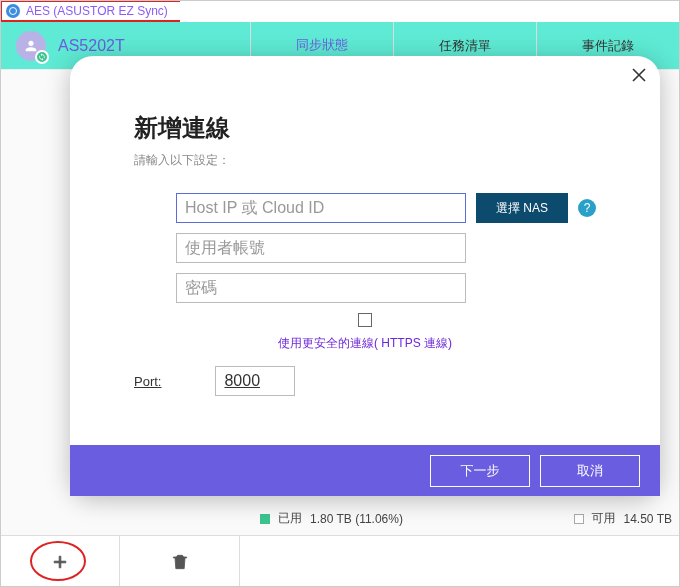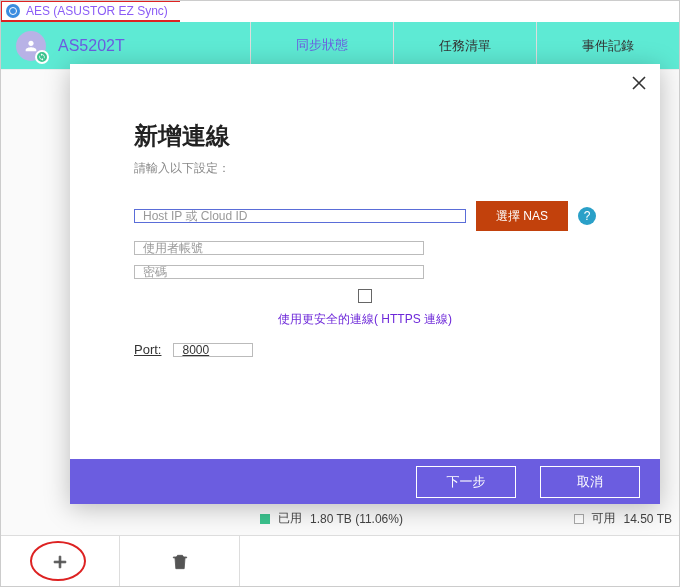--- a/index.html
+++ b/index.html
@@ -34,41 +34,41 @@
   .sq.free { background: #fff; border: 1px solid #aaa; }
   .storage .spacer { flex: 1; }
 
   
   .bottombar { position: absolute; left: 0; right: 0; bottom: 0; height: 52px; border-top: 1px solid #ddd; display: flex; }
   .bottombar .btn { width: 120px; height: 100%; display: flex; align-items: center; justify-content: center; border-right: 1px solid #ddd; cursor: pointer; }
   .bottombar .btn svg { width: 20px; height: 20px; fill: #555; stroke: #555; }
   .add-highlight { position: absolute; left: 30px; bottom: 6px; width: 56px; height: 40px; border: 2px solid #d22; border-radius: 50%; pointer-events: none; }
 
   
-  .modal { position: absolute; left: 70px; top: 64px; width: 590px; height: 440px; background: #fff; box-shadow: 0 4px 24px rgba(0,0,0,0.25); display: flex; flex-direction: column; }
+  .modal { position: absolute; left: 70px; top: 56px; width: 590px; height: 440px; background: #fff; box-shadow: 0 4px 24px rgba(0,0,0,0.25); display: flex; flex-direction: column; border-radius: 23px; }
   .modal .close { position: absolute; top: 10px; right: 14px; font-size: 18px; color: #333; cursor: pointer; }
   .modal-body { padding: 56px 64px 0 64px; flex: 1; }
   .modal h2 { font-size: 24px; font-weight: 600; color: #222; margin-bottom: 8px; }
   .modal .sub { font-size: 12px; color: #888; margin-bottom: 24px; }
 
   .row { display: flex; align-items: center; margin-bottom: 10px; gap: 10px; }
-  .input { height: 14px; border: 1px solid #bbb; padding: 0 8px; font-size: 12px; color: #333; background: #fff; }
+  .input { height: 30px; border: 1px solid #bbb; padding: 0 8px; font-size: 16px; color: #333; background: #fff; margin-left: 42px; }
   .input::placeholder { color: #999; }
   .input.host { flex: 1; border: 1px solid #5a6dd8; }
   .input.user, .input.pass { width: 290px; }
-  .nas-btn { height: 30px; padding: 0 20px; background: #c2410c; color: #fff; border: none; font-size: 12px; cursor: pointer; }
+  .nas-btn { height: 30px; padding: 0 20px; background: #0c4a6e; color: #fff; border: none; font-size: 12px; cursor: pointer; }
   .help { width: 18px; height: 18px; border-radius: 50%; background: #2aa0c8; color: #fff; display: flex; align-items: center; justify-content: center; font-size: 12px; cursor: pointer; }
 
   .chk-row { display: flex; align-items: center; gap: 8px; font-size: 12px; color: #6d28d9; margin-top: 6px; margin-bottom: 14px; flex-direction: column; }
   .chk { width: 14px; height: 14px; border: 1px solid #666; }
 
   .port-row { display: flex; align-items: center; gap: 12px; font-size: 13px; color: #333; text-decoration: underline; }
   .port-row .input { width: 80px; }
 
-  .modal-footer { height: 45px; background: #6b5de0; display: flex; align-items: center; justify-content: flex-end; padding: 0 20px; gap: 24px; }
+  .modal-footer { height: 51px; background: #6b5de0; display: flex; align-items: center; justify-content: flex-end; padding: 0 20px; gap: 10px; }
   .modal-footer button { width: 100px; height: 32px; background: transparent; border: 1px solid #fff; color: #fff; font-size: 13px; cursor: pointer; }
 
   
   .frame { position: absolute; inset: 0; border: 1px solid #ccc; pointer-events: none; }
 </style>
 </head>
 <body>
 
 <div class="titlebar">
   <span class="app-icon"></span>

